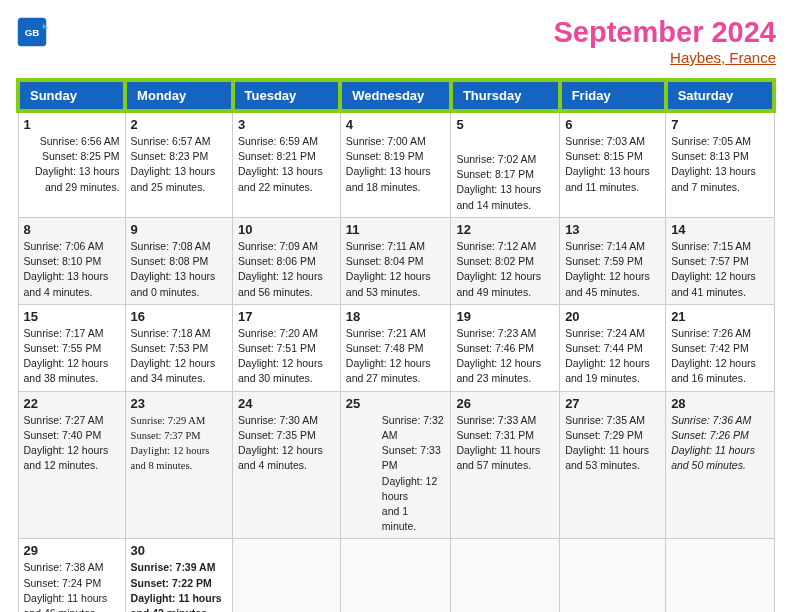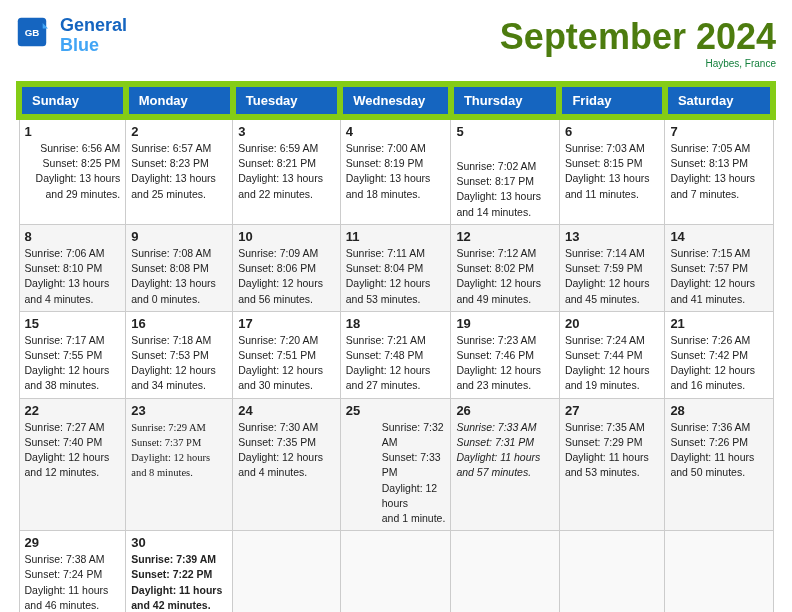--- a/index.html
+++ b/index.html
@@ -29,40 +29,41 @@
     }
     .logo-text span { color: #1565c0; }
     .logo-icon {
       width: 32px;
       height: 32px;
     }
     .title-block {
       text-align: right;
     }
     .month-title {
-      font-size: 36px;
+      font-size: 29px;
       font-weight: bold;
-      color: #4d7c0f;
+      color: #ec4899;
     }
     .location {
-      font-size: 10px;
-      color: #15803d;
+      font-size: 15px;
+      color: #c2410c;
+      text-decoration: underline;
     }
     .calendar {
       width: 100%;
       border-collapse: collapse;
     }
     .calendar th {
       background: #1565c0;
       color: #fff;
       font-size: 13px;
       font-weight: bold;
       padding: 6px 10px;
       text-align: left;
-      border: 6px solid #84cc16;
+      border: 4px solid #84cc16;
     }
     .calendar td {
       border: 1px solid #ccc;
       vertical-align: top;
       padding: 4px 5px;
       width: 113px;
       min-height: 90px;
       font-size: 10.5px;
       color: #222;
       background: #fff;
@@ -89,23 +90,20 @@
 </head>
 <body>
 
 <div class="header">
   <div class="logo">
     <svg class="logo-icon" viewBox="0 0 36 36">
       <rect x="2" y="2" width="32" height="32" rx="4" fill="#1565c0"></rect>
       <text x="18" y="22" text-anchor="middle" fill="white" font-size="11" font-weight="bold" font-family="Arial">GB</text>
       <polygon points="30,8 36,14 30,14" fill="#42a5f5"></polygon>
     </svg>
-    <div class="logo-text">
-      <span>General</span><br><span style="color:#42a5f5">Blue</span>
-    </div>
   </div>
   <div class="title-block">
     <div class="month-title">September 2024</div>
     <div class="location">Haybes, France</div>
   </div>
 </div>
 
 <table class="calendar">
   <thead>
     <tr>
@@ -296,35 +294,35 @@
         </td>
         <td>
           <span class="day-num">25</span>
           <div class="day-info" style="white-space: pre-line; margin-left: 36px;">Sunrise: 7:32 AM
 Sunset: 7:33 PM
 Daylight: 12 hours
 and 1 minute.</div>
         </td>
         <td>
           <span class="day-num">26</span>
-          <div class="day-info" style="white-space: pre-line; font-style: italic;">Sunrise: 7:33 AM
+          <div class="day-info" style="white-space: pre-line;">Sunrise: 7:33 AM
 Sunset: 7:31 PM
 Daylight: 11 hours
 and 57 minutes.</div>
         </td>
         <td>
           <span class="day-num">27</span>
           <div class="day-info" style="white-space: pre-line;">Sunrise: 7:35 AM
 Sunset: 7:29 PM
 Daylight: 11 hours
 and 53 minutes.</div>
         </td>
         <td>
           <span class="day-num">28</span>
-          <div class="day-info" style="white-space: pre-line;">Sunrise: 7:36 AM
+          <div class="day-info" style="white-space: pre-line; font-style: italic;">Sunrise: 7:36 AM
 Sunset: 7:26 PM
 Daylight: 11 hours
 and 50 minutes.</div>
         </td>
       </tr>
       <tr>
         <td>
           <span class="day-num">29</span>
           <div class="day-info" style="white-space: pre-line;">Sunrise: 7:38 AM
 Sunset: 7:24 PM

